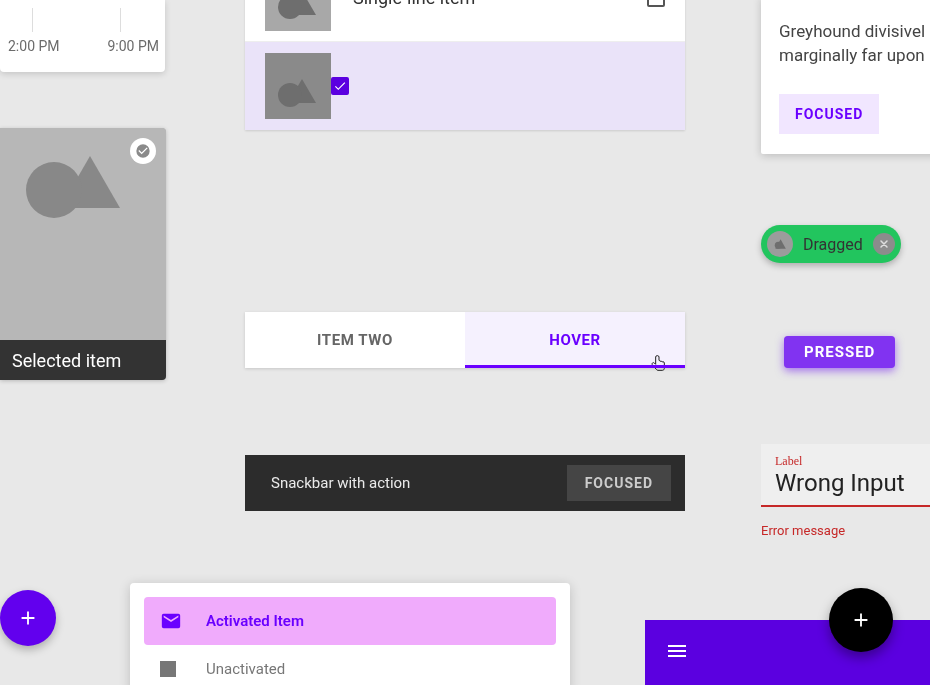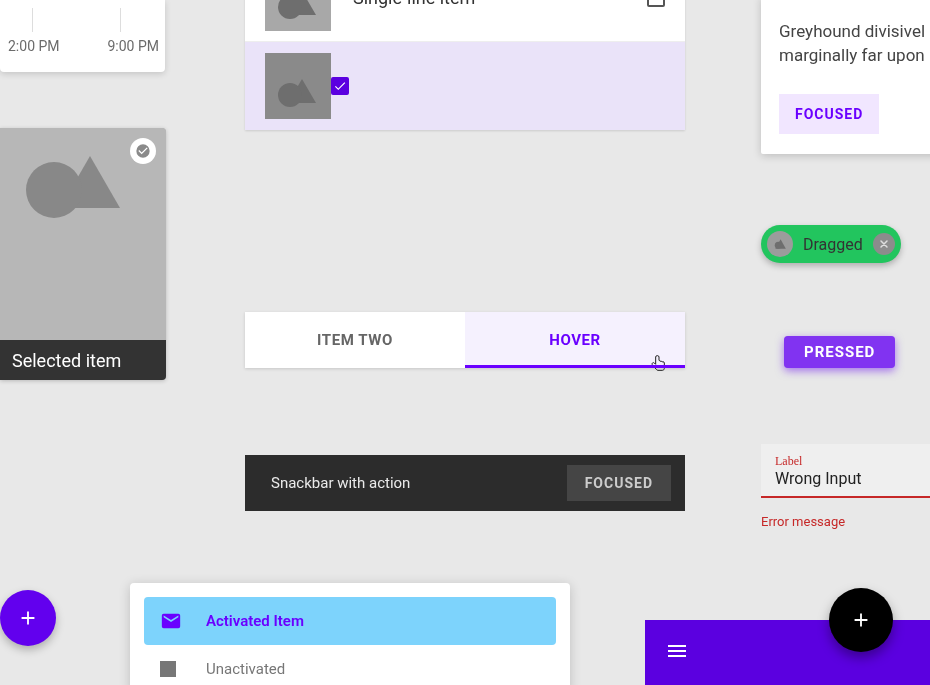--- a/index.html
+++ b/index.html
@@ -49,21 +49,21 @@
   .snackbar .msg { flex:1; font-size:15px; }
   .snack-btn { padding:10px 18px; background:rgba(255,255,255,.12); color:#ccc; font-weight:700; letter-spacing:1px; font-size:14px; }
 
   
   .fab-purple { position:absolute; left:0; top:590px; width:56px; height:56px; border-radius:50%; background:#6200ee; color:#fff; display:flex; align-items:center; justify-content:center; box-shadow:0 4px 8px rgba(0,0,0,.25);}
   .fab-purple svg { width:22px; height:22px; }
 
   
   .drawer { position:absolute; left:130px; top:583px; width:440px; height:110px; background:#fff; border-radius:4px; box-shadow:0 2px 12px rgba(0,0,0,.18); padding:14px;}
   .drawer-item { display:flex; align-items:center; height:48px; border-radius:4px; padding:0 16px; font-size:15px; font-weight:600;}
-  .drawer-item.active { background:#7dd3fc; color:#6a00ff; }
+  .drawer-item.active { background:#f0abfc; color:#6a00ff; }
   .drawer-item .di-icon { width:24px; margin-right:22px; display:flex; align-items:center; }
   .drawer-item.inactive { color:#777; font-weight:400;}
   .drawer-item.inactive .sq { width:16px; height:16px; background:#777; }
 
   
   .text-card { position:absolute; left:761px; top:-4px; width:180px; background:#fff; box-shadow:0 2px 8px rgba(0,0,0,.18); padding:24px 14px 20px 18px; border-radius:2px 0 0 2px; }
   .text-card p { font-size:17px; line-height:1.4; color:#444; margin-bottom:26px;}
   .focused-chip { display:inline-block; padding:12px 16px; background:#f1e6ff; color:#6a00ff; font-weight:700; letter-spacing:1px; font-size:14px; }
 
   .chip { position:absolute; left:761px; top:225px; height:38px; background:#22c55e; border-radius:19px; display:flex; align-items:center; padding:0 6px 0 6px; box-shadow:0 3px 6px rgba(0,0,0,.25); }
@@ -73,21 +73,21 @@
   .chip .close { width:22px; height:22px; border-radius:50%; background:#8c8c8c; display:flex; align-items:center; justify-content:center;}
   .chip .close svg{ width:12px; height:12px; fill:#ddd;}
 
   .btn-pressed { position:absolute; left:784px; top:336px; height:28px; padding:16px 20px; background:#6200ee; color:#fff; display:flex; align-items:center; font-weight:700; letter-spacing:1px; font-size:15px; border-radius:4px; box-shadow:0 3px 8px rgba(98,0,238,.5); position:absolute;}
   .btn-pressed::after{ content:""; position:absolute; inset:0; border-radius:4px; background:rgba(255,255,255,.2); pointer-events:none;}
   .btn-pressed::before{ content:""; position:absolute; left:-10px; top:-10px; right:-10px; bottom:-10px; border-radius:6px; background:rgba(98,0,238,.12); z-index:-1;}
 
   .textfield { position:absolute; left:761px; top:444px; width:180px;}
   .tf-box { background:#efefef; padding:10px 14px 8px; border-bottom:2px solid #c62828;}
   .tf-label { color:#c62828; font-size:12px; font-family:Liberation Serif, serif;}
-  .tf-value { font-size:16px; color:#222;}
+  .tf-value { font-size:24px; color:#222;}
   .tf-error { color:#c62828; font-size:13px; margin-top:16px;}
 
   .appbar { position:absolute; left:645px; top:620px; height:66px; width:300px; background:#5b00e0; display:flex; align-items:center; padding-left:20px;}
   .appbar svg { width:24px; height:24px; fill:#fff;}
 
   .fab-black { position:absolute; left:829px; top:588px; width:64px; height:64px; border-radius:50%; background:#000; color:#fff; display:flex; align-items:center; justify-content:center; box-shadow:0 6px 12px rgba(0,0,0,.35); z-index:3;}
   .fab-black svg{ width:22px; height:22px;}
 
   
   .geo { position:relative; width:40px; height:34px; }

